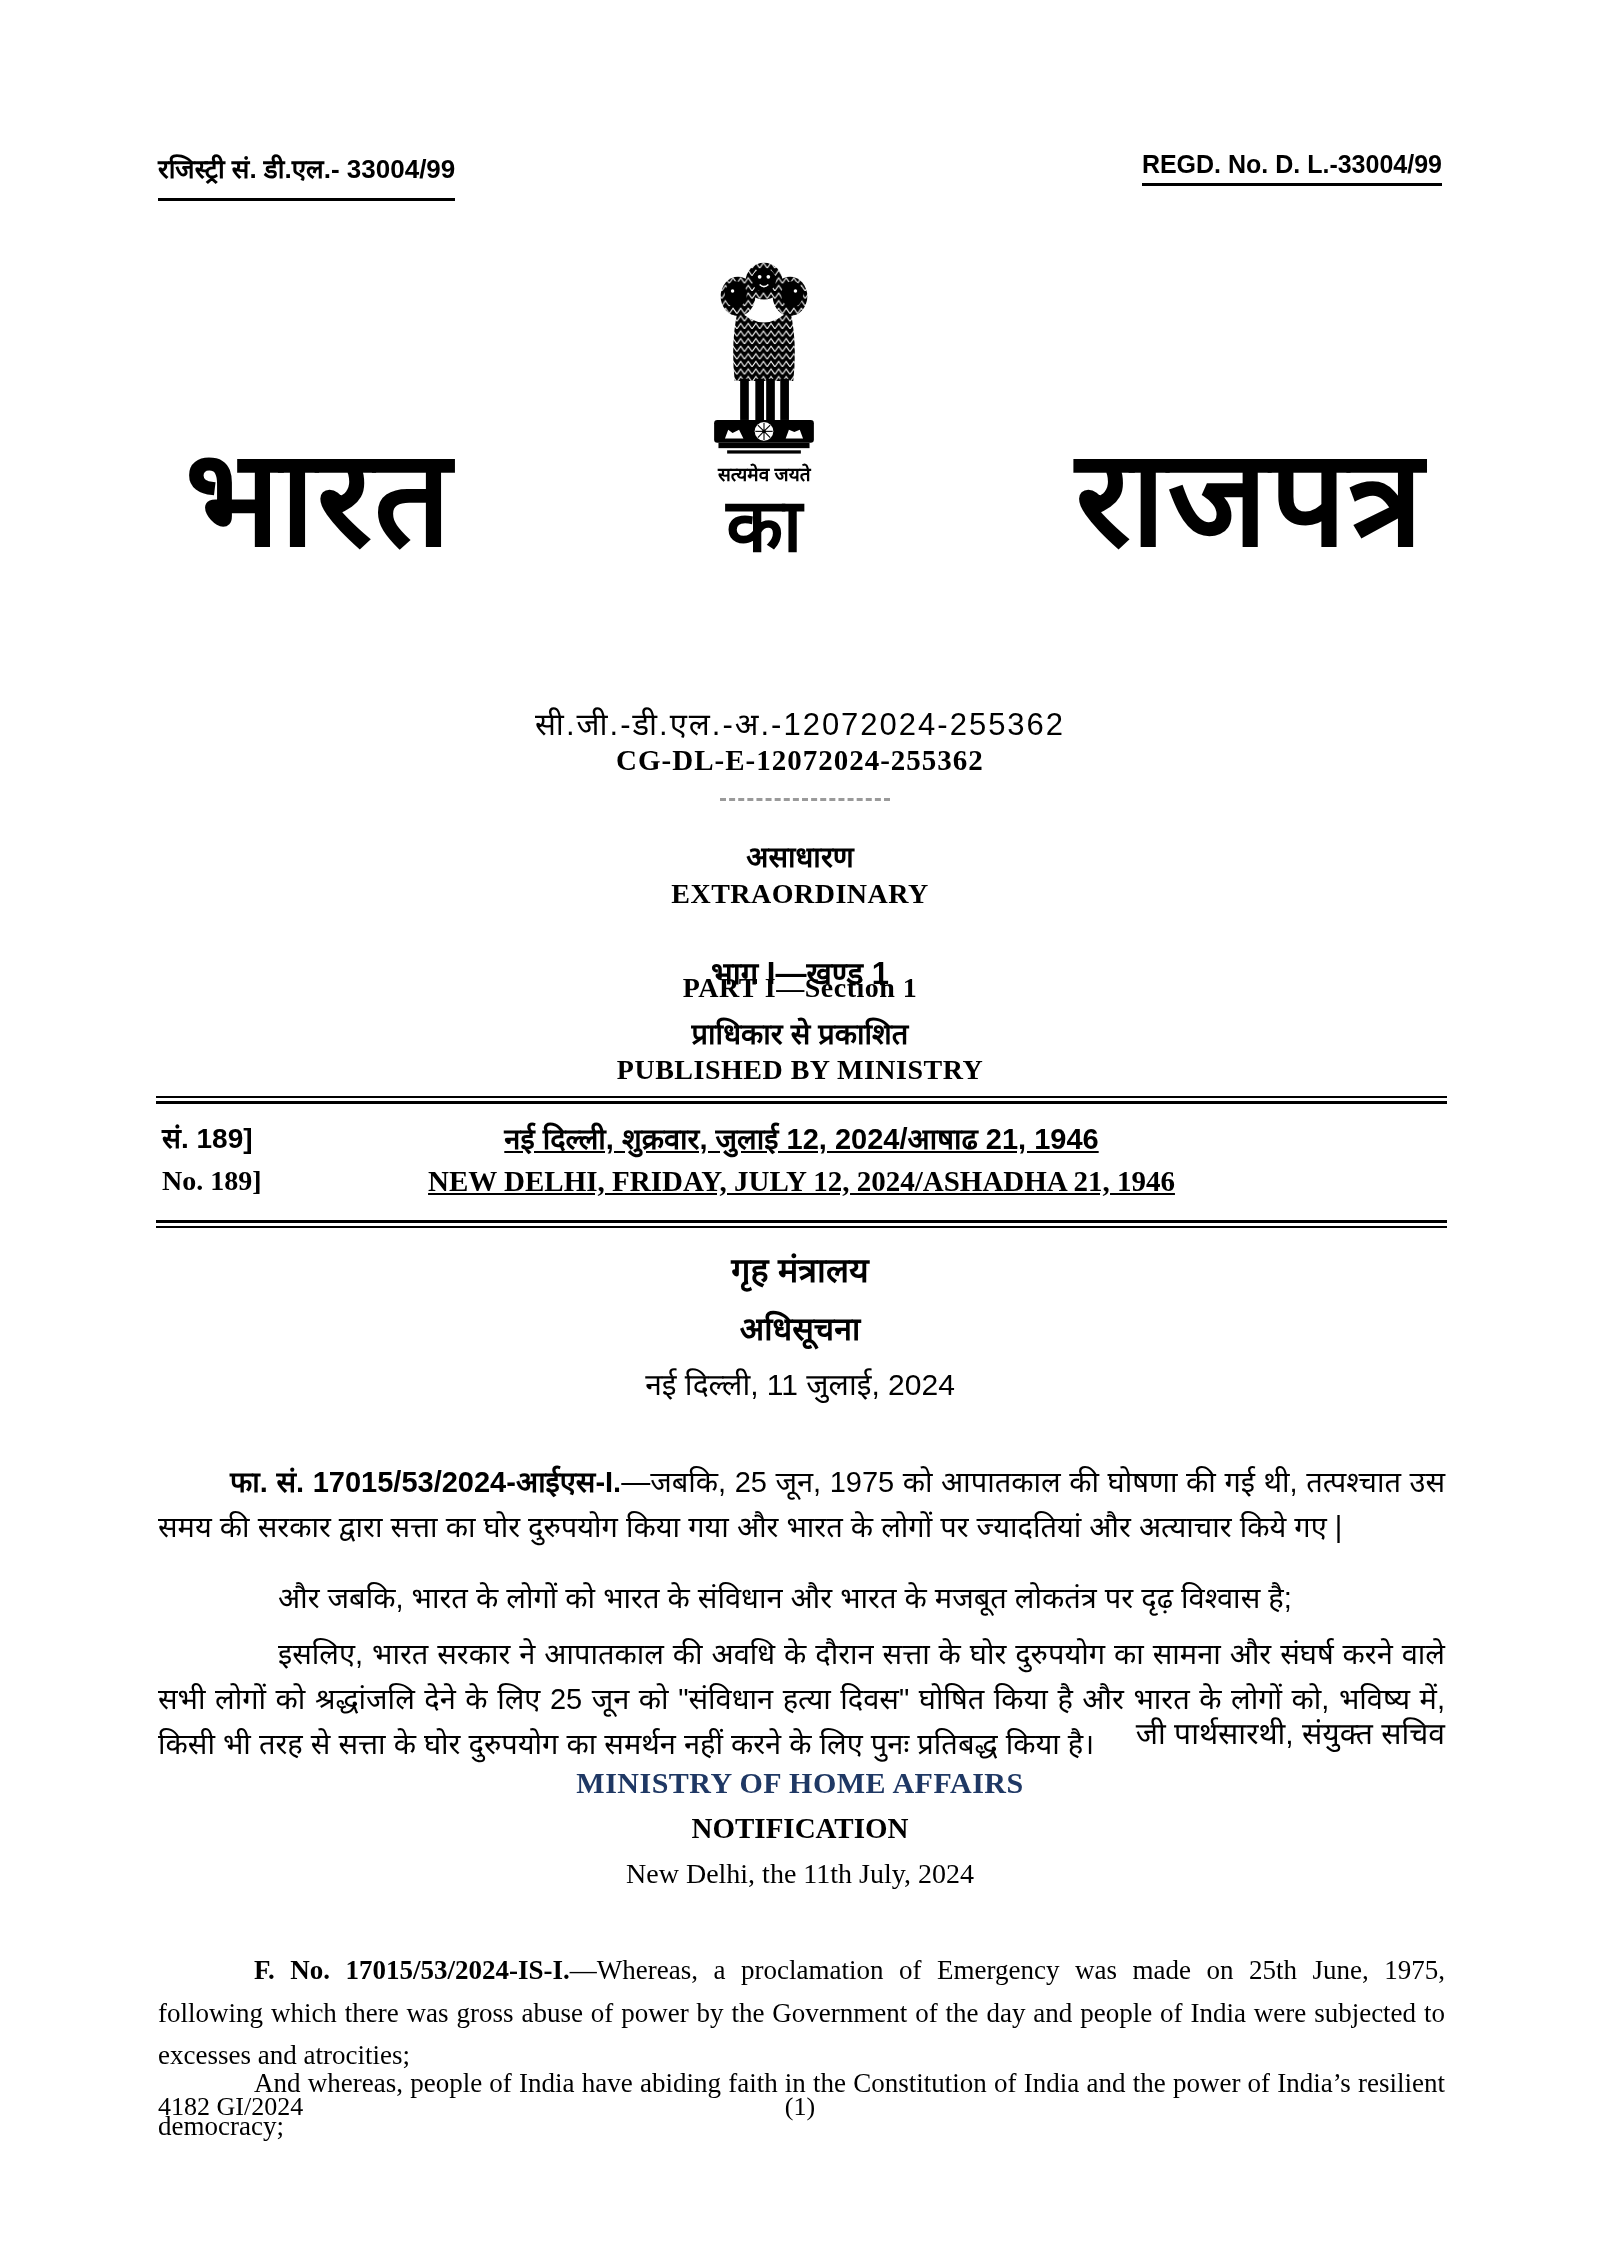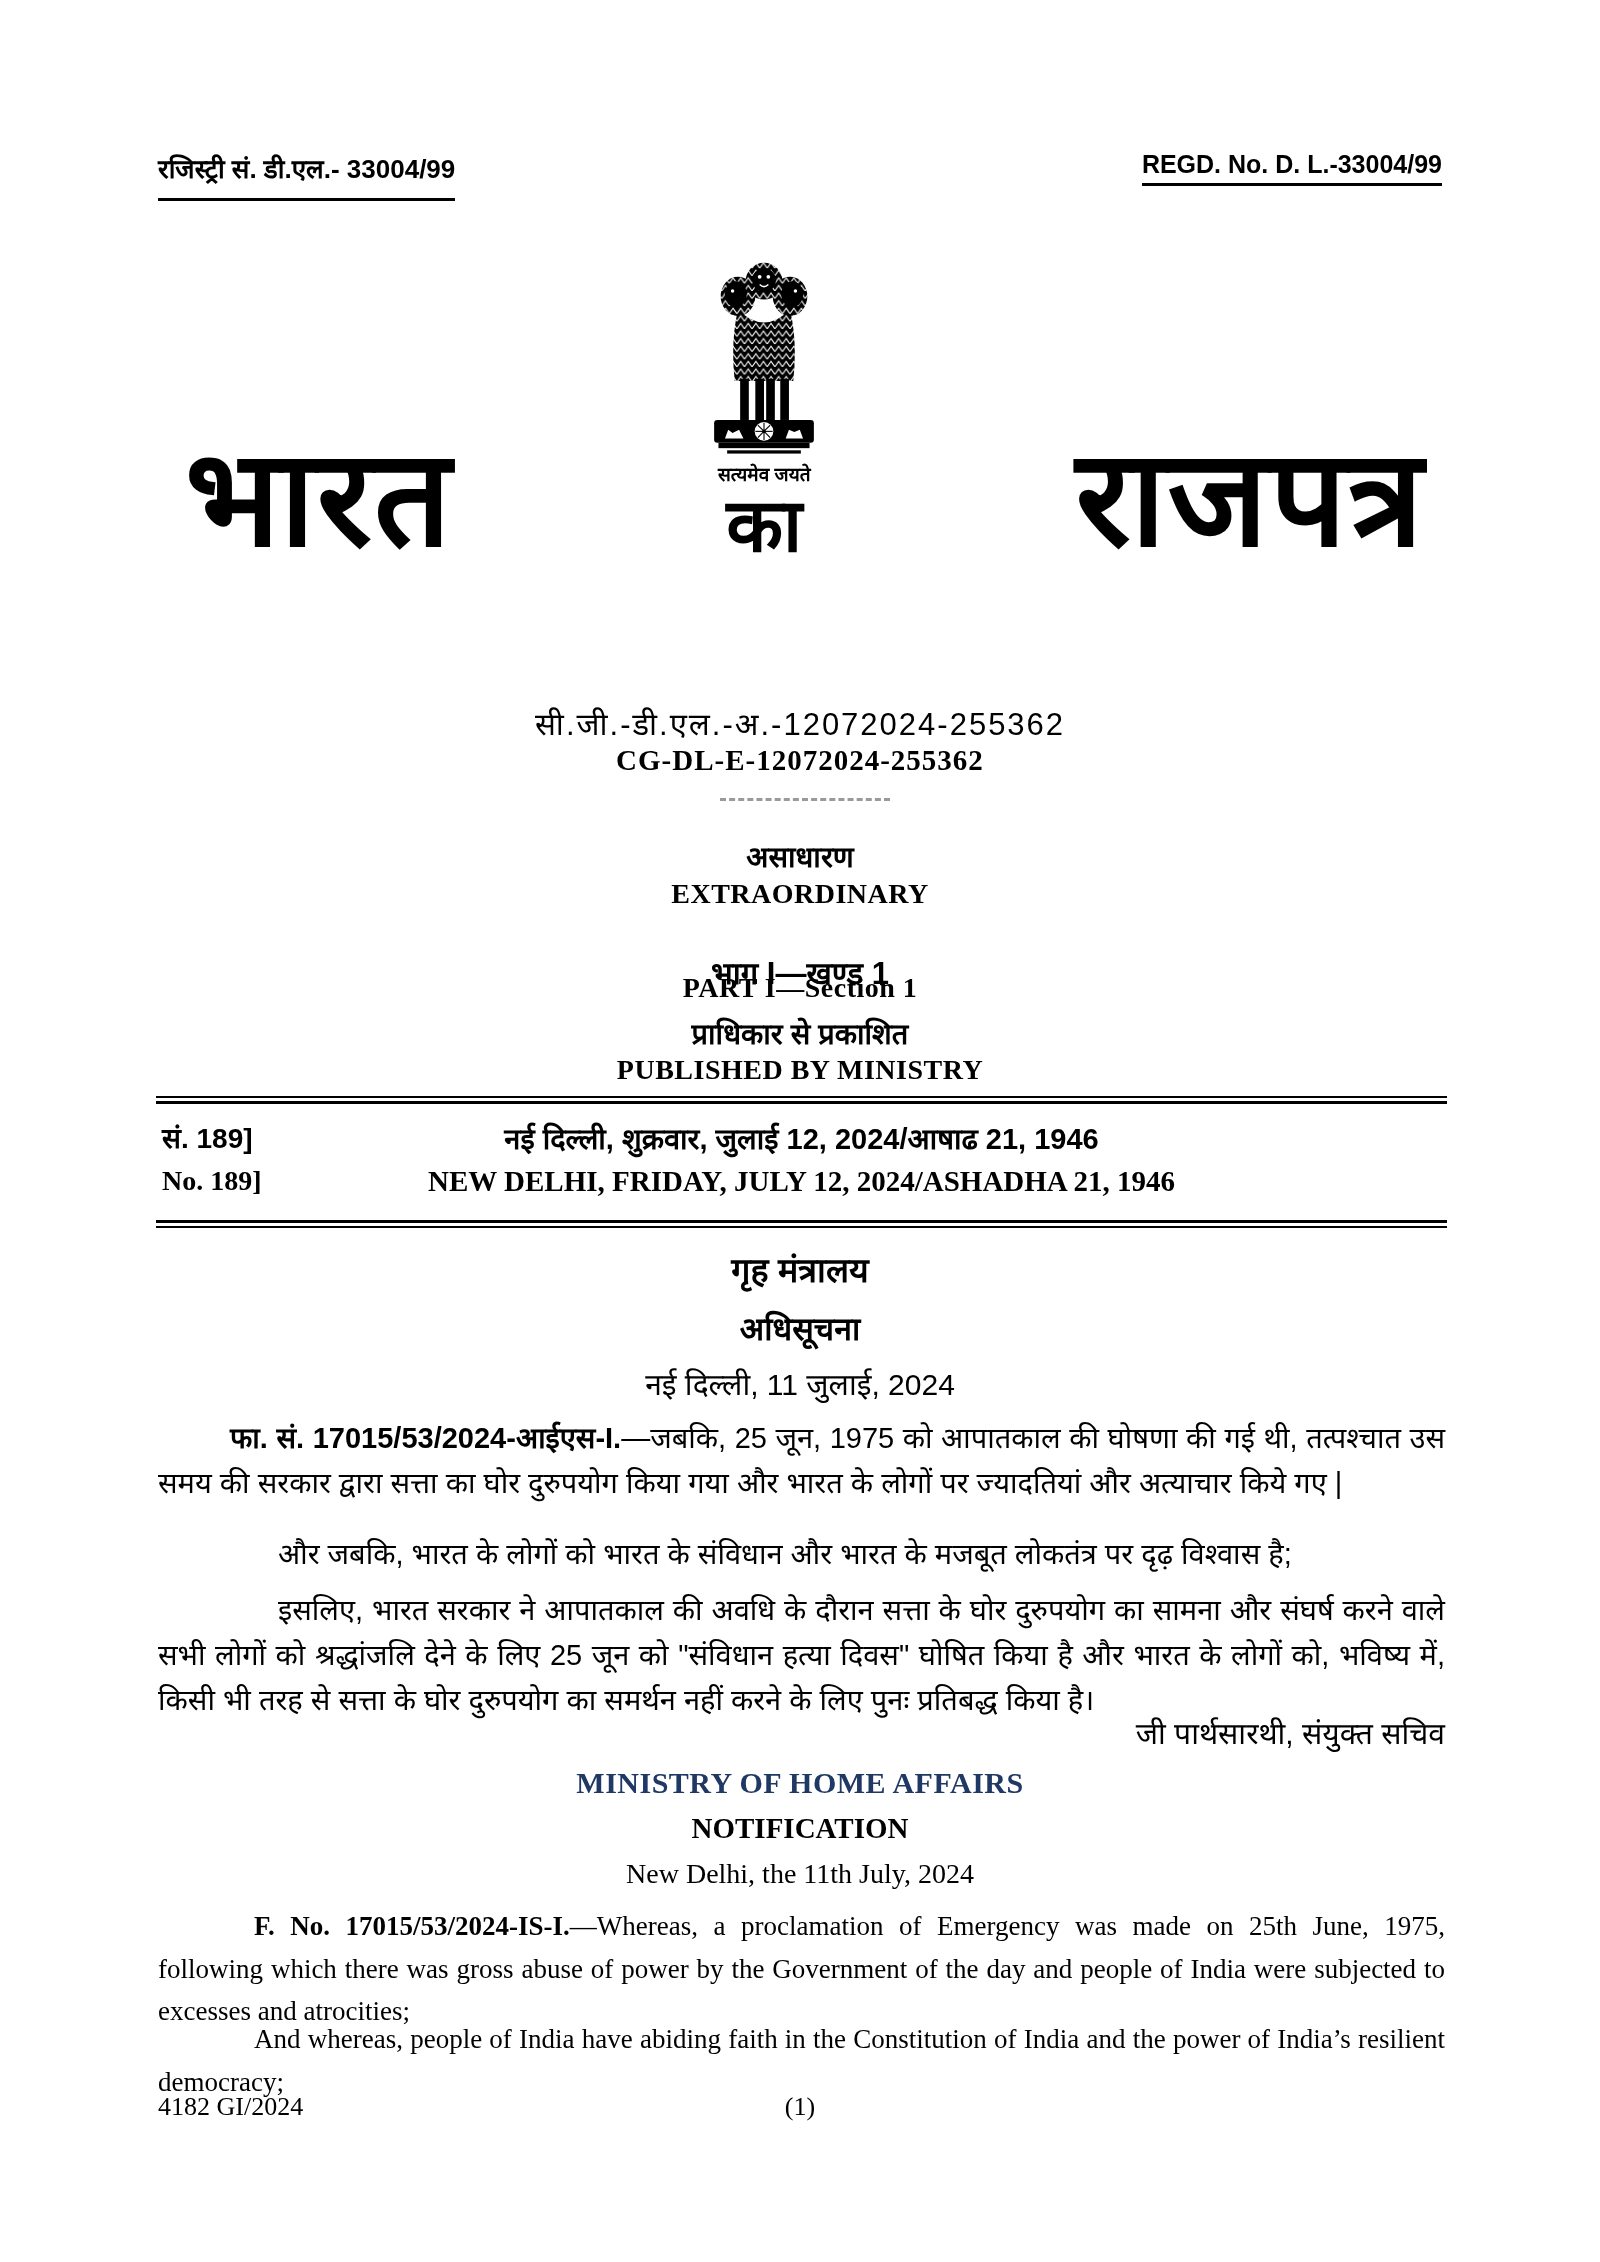--- a/index.html
+++ b/index.html
@@ -42,32 +42,32 @@
               border-top:3px dashed #9a9a9a; }
 
   .c-line { position:absolute; width:100%; text-align:center; }
   .b28hi { font-weight:bold; font-size:29px; }
   .b28en { font-weight:bold; font-size:28px; letter-spacing:0.5px; }
 
   
   .issue-table { position:absolute; top:1096px; left:156px; width:1291px; }
   .double-rule { height:8px; border-top:2px solid #000; border-bottom:3px solid #000; }
   .double-rule.btm { border-top:3px solid #000; border-bottom:2px solid #000; }
-  .issue-rows { padding:10px 0 12px 0; }
+  .issue-rows { padding:10px 0 12px 0;text-decoration:underline; }
   .issue-row { position:relative; height:47px; }
   .issue-no { position:absolute; left:6px; top:4px; font-weight:bold; font-size:28px; }
   .issue-date { text-align:center; font-weight:bold; font-size:29px; padding-top:4px; }
 
   
   .center-h { position:absolute; width:100%; text-align:center; }
   .ministry-hi { font-weight:bold; font-size:34px; }
   .notif-hi { font-weight:bold; font-size:32px; }
   .pd-hi { font-size:30px; }
 
-  .body-col { position:absolute; left:158px; width:1287px; }
+  .body-col { position:absolute; left:158px; width:1287px;margin-top:44px; }
   .hi-para { font-size:29px; line-height:1.55; text-align:justify; }
   .indent-sm { text-indent:72px; }
   .indent-lg { text-indent:120px; }
   .lead-bold { font-weight:bold; }
 
   .sig-hi { position:absolute; left:158px; width:1287px; text-align:right;
             font-size:30px; }
 
   
   .ministry-en { font-weight:bold; font-size:30px; letter-spacing:0.5px; }

